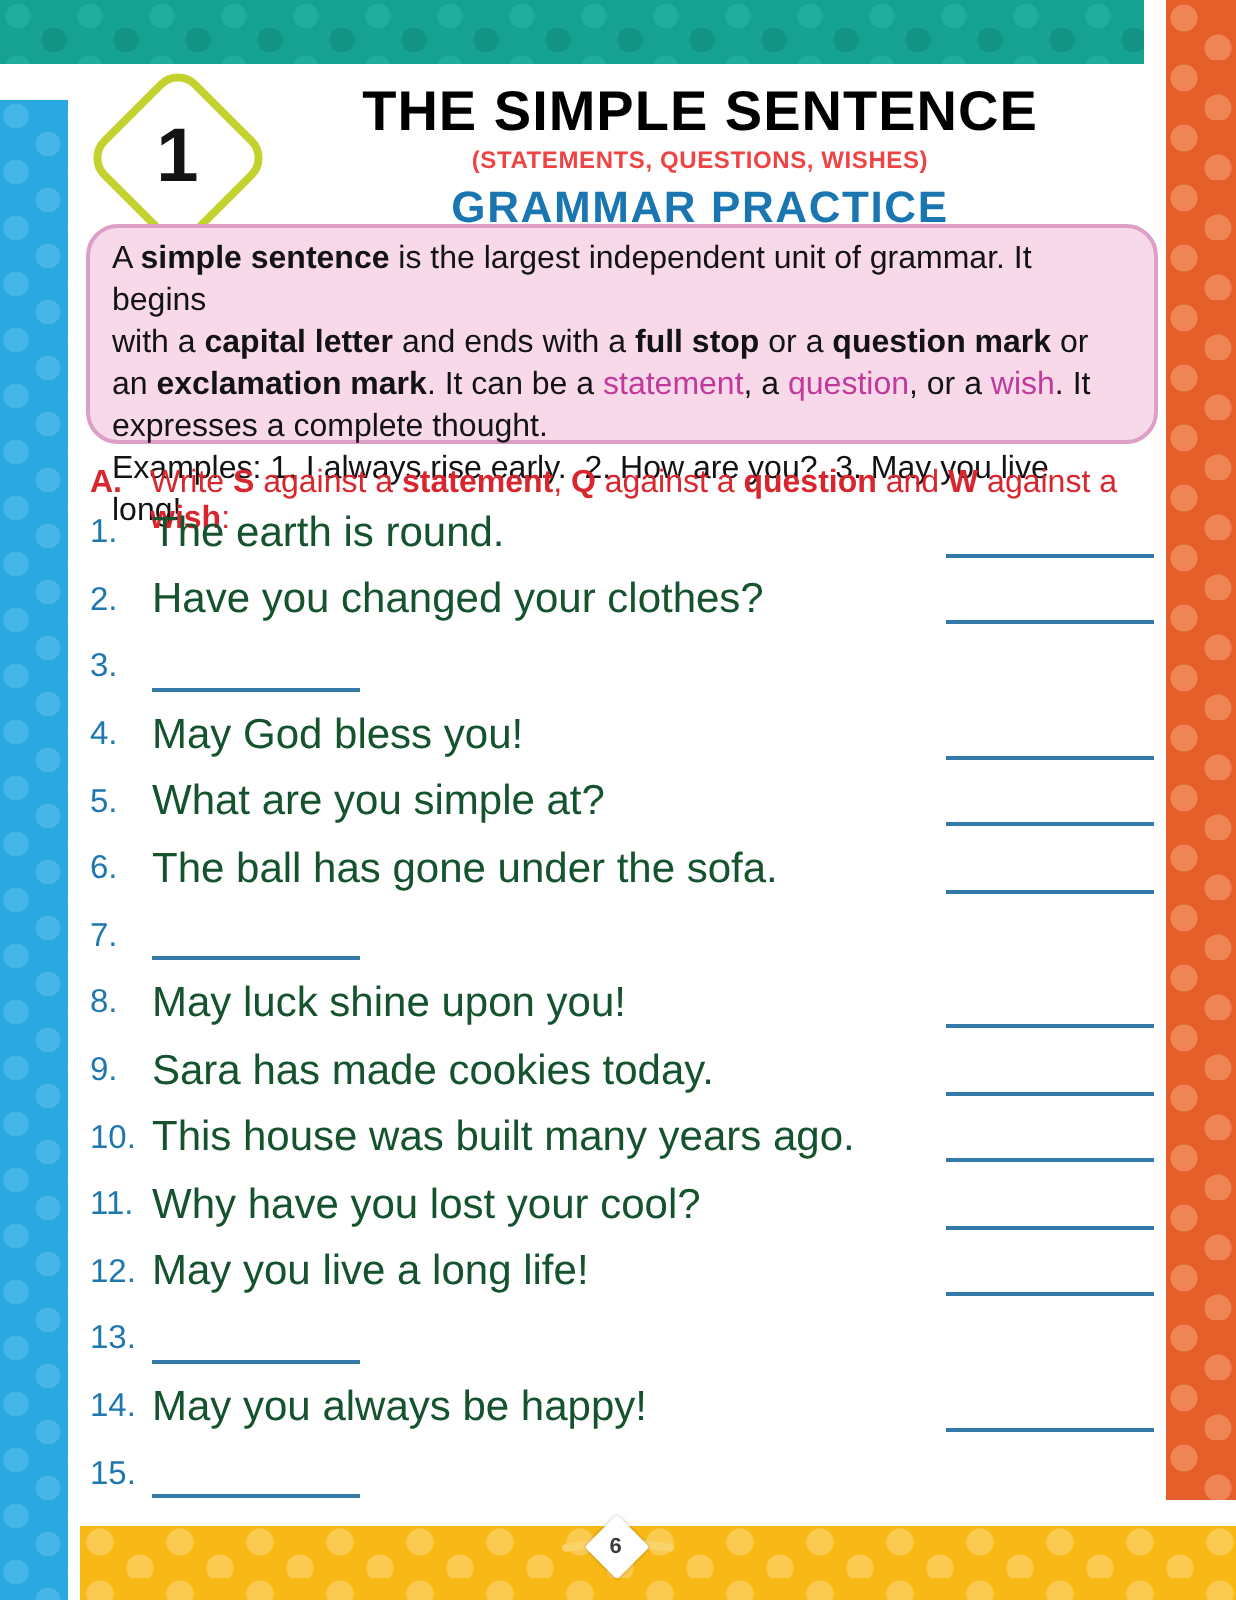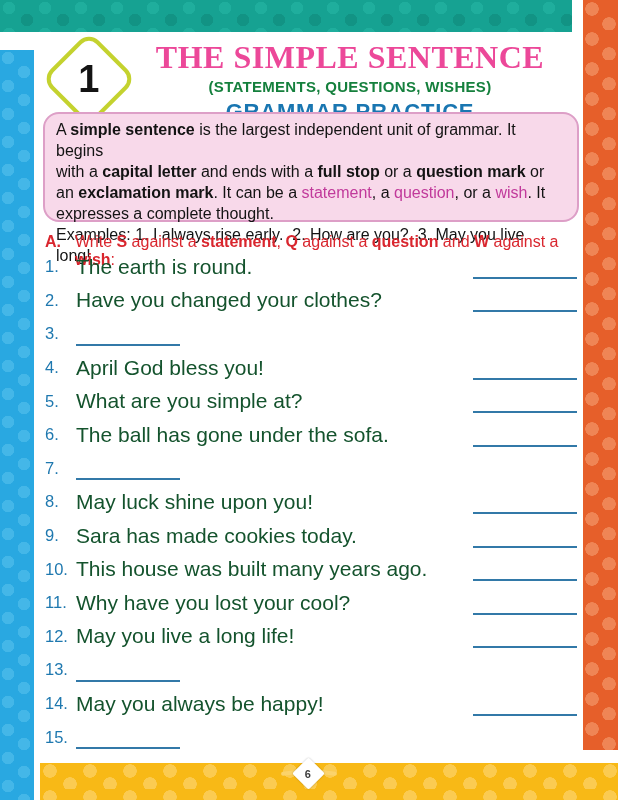--- a/index.html
+++ b/index.html
@@ -48,22 +48,22 @@
     background:#ffffff;border:4px solid #c4d22f;border-radius:14px;
     transform:rotate(45deg);
     display:flex;align-items:center;justify-content:center;
   }
   .badge span{
     transform:rotate(-45deg);
     font-size:38px;font-weight:bold;color:#141414;line-height:1;
   }
   
   .header{position:absolute;left:120px;top:41px;width:460px;text-align:center;}
-  .title{font-size:32px;font-weight:bold;color:#ec4899;letter-spacing:.5px;line-height:1.05;font-family:Liberation Serif, serif;}
-  .subtitle{font-size:15px;font-weight:bold;color:#15803d;margin-top:3px;letter-spacing:.3px;}
+  .title{font-size:28px;font-weight:bold;color:#000000;letter-spacing:.5px;line-height:1.05;}
+  .subtitle{font-size:12px;font-weight:bold;color:#ef4444;margin-top:3px;letter-spacing:.3px;}
   .practice{font-size:22px;font-weight:bold;color:#1976b1;margin-top:4px;letter-spacing:.8px;}
   
   .defbox{
     position:absolute;left:43px;top:112px;width:536px;height:110px;
     box-sizing:border-box;
     background:#f8d9ea;border:2px solid #dd9fc7;border-radius:16px;
     padding:5px 24px 0 11px;
     font-size:16px;line-height:21px;color:#131313;
   }
   .seg-b{font-weight:bold;}
@@ -133,21 +133,21 @@
     <span class="num">2.</span>
     <span class="sentence">Have you changed your clothes?</span>
     <span class="blank"></span>
   </div>
   <div class="item">
     <span class="num">3.</span>
     <span class="blank"></span>
   </div>
   <div class="item">
     <span class="num">4.</span>
-    <span class="sentence">April God bless you!</span>
+    <span class="sentence">May God bless you!</span>
     <span class="blank"></span>
   </div>
   <div class="item">
     <span class="num">5.</span>
     <span class="sentence">What are you simple at?</span>
     <span class="blank"></span>
   </div>
   <div class="item">
     <span class="num">6.</span>
     <span class="sentence">The ball has gone under the sofa.</span>

